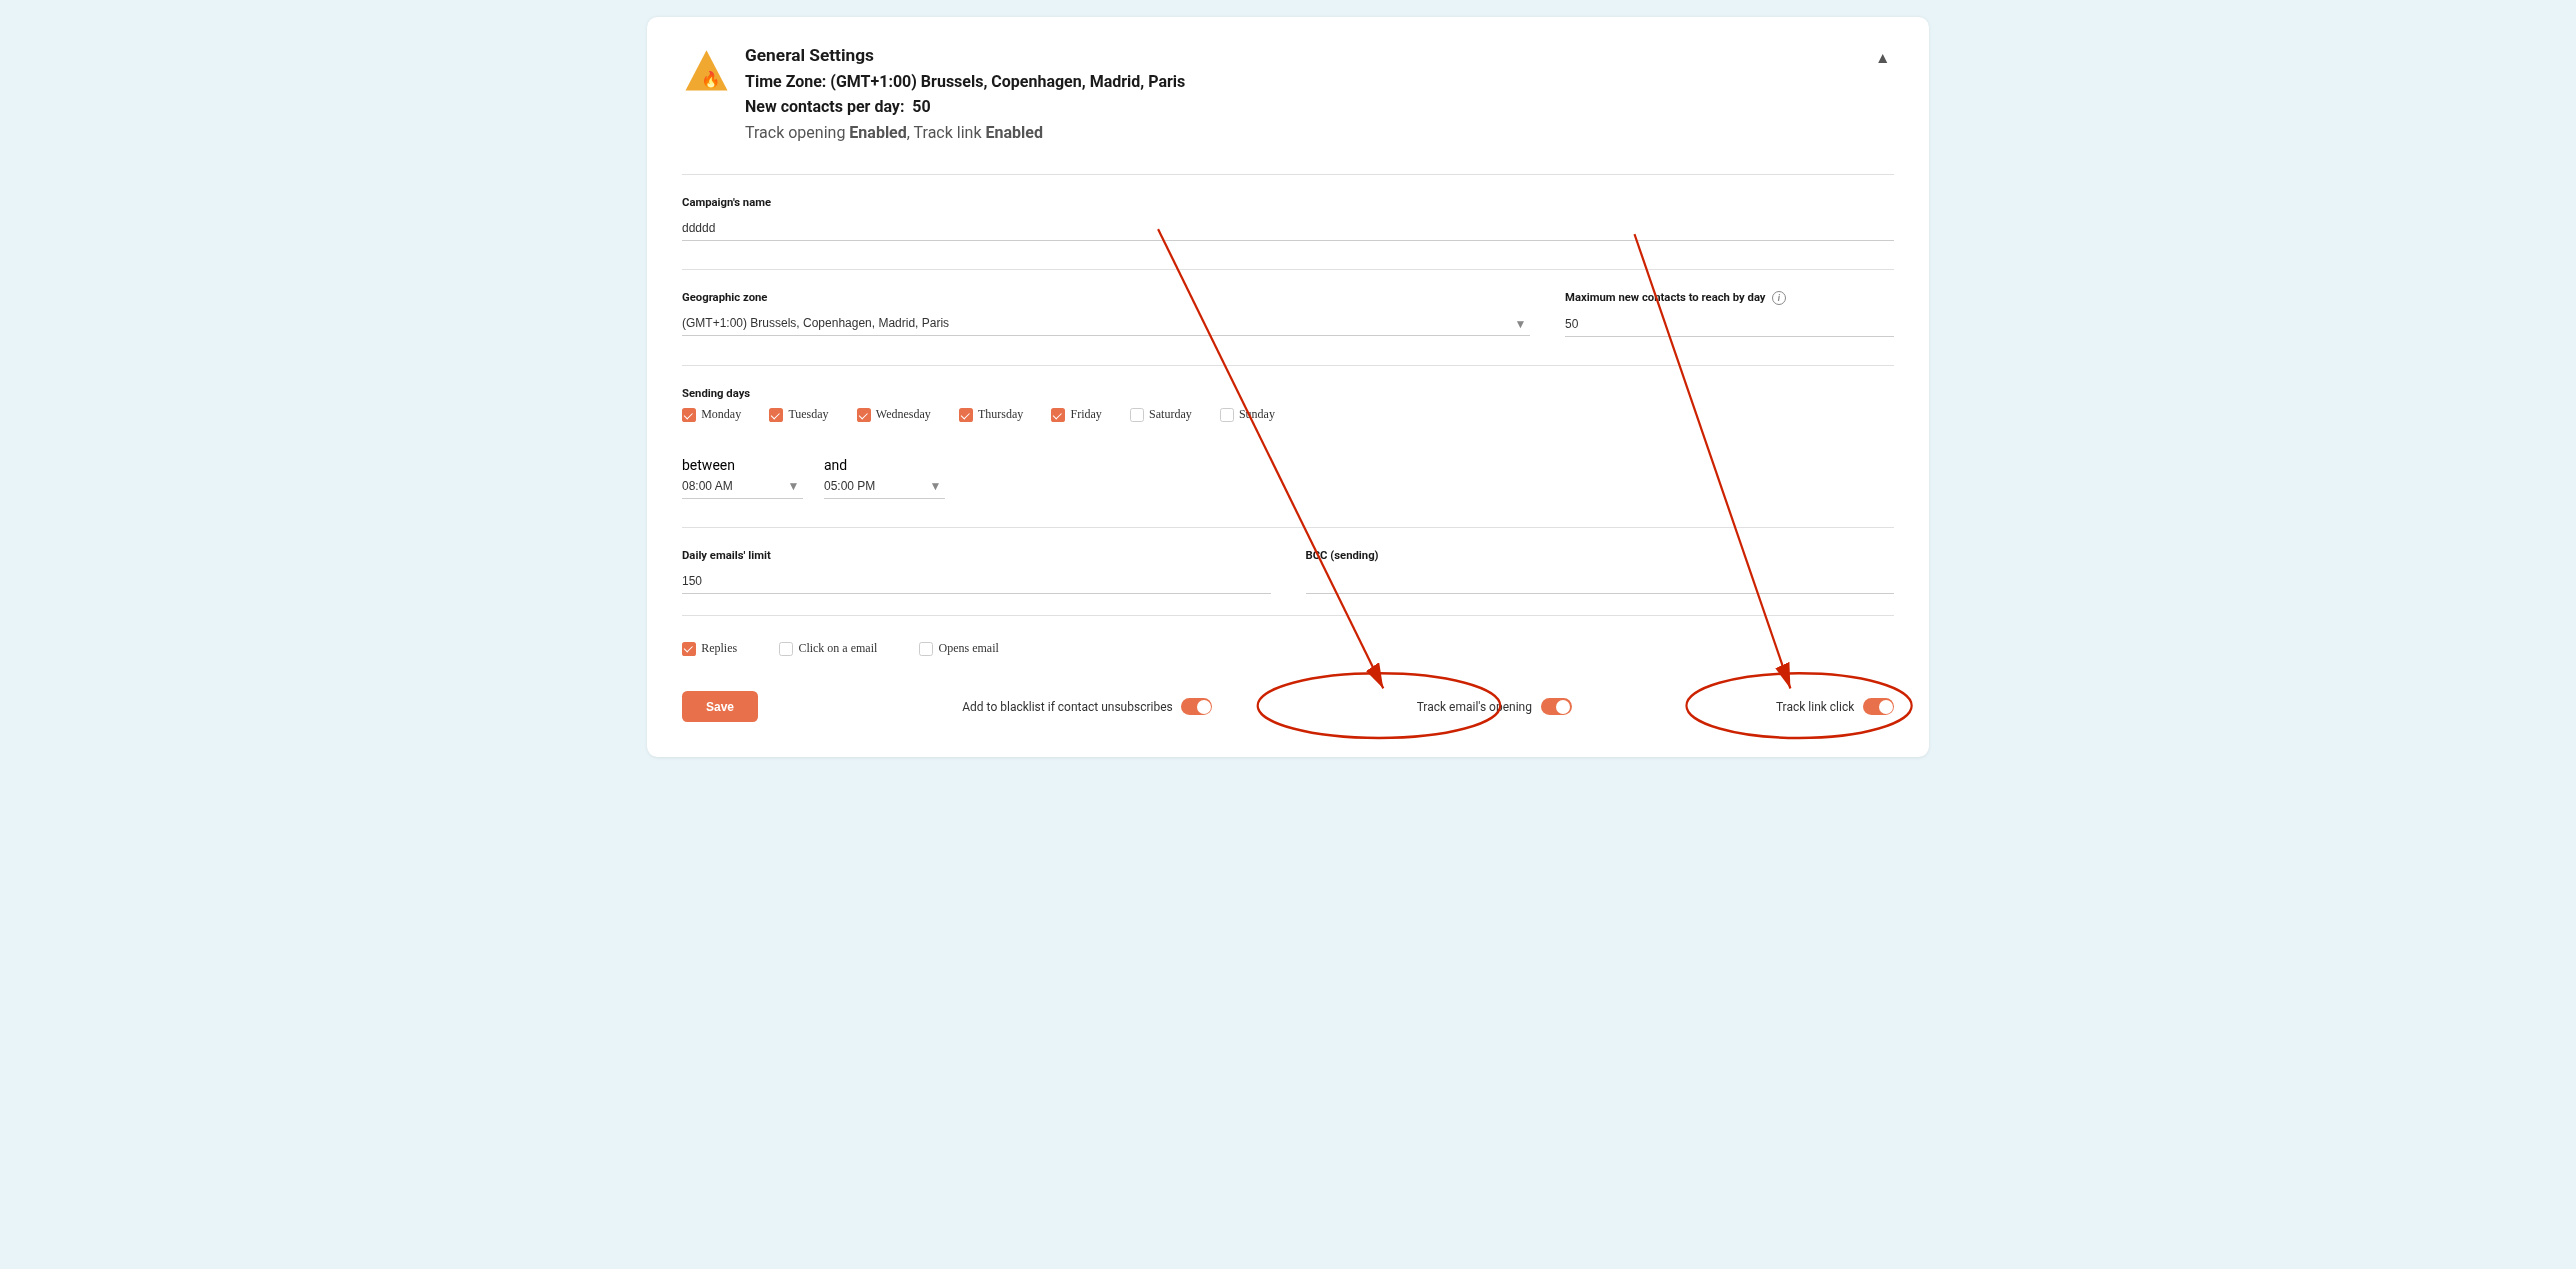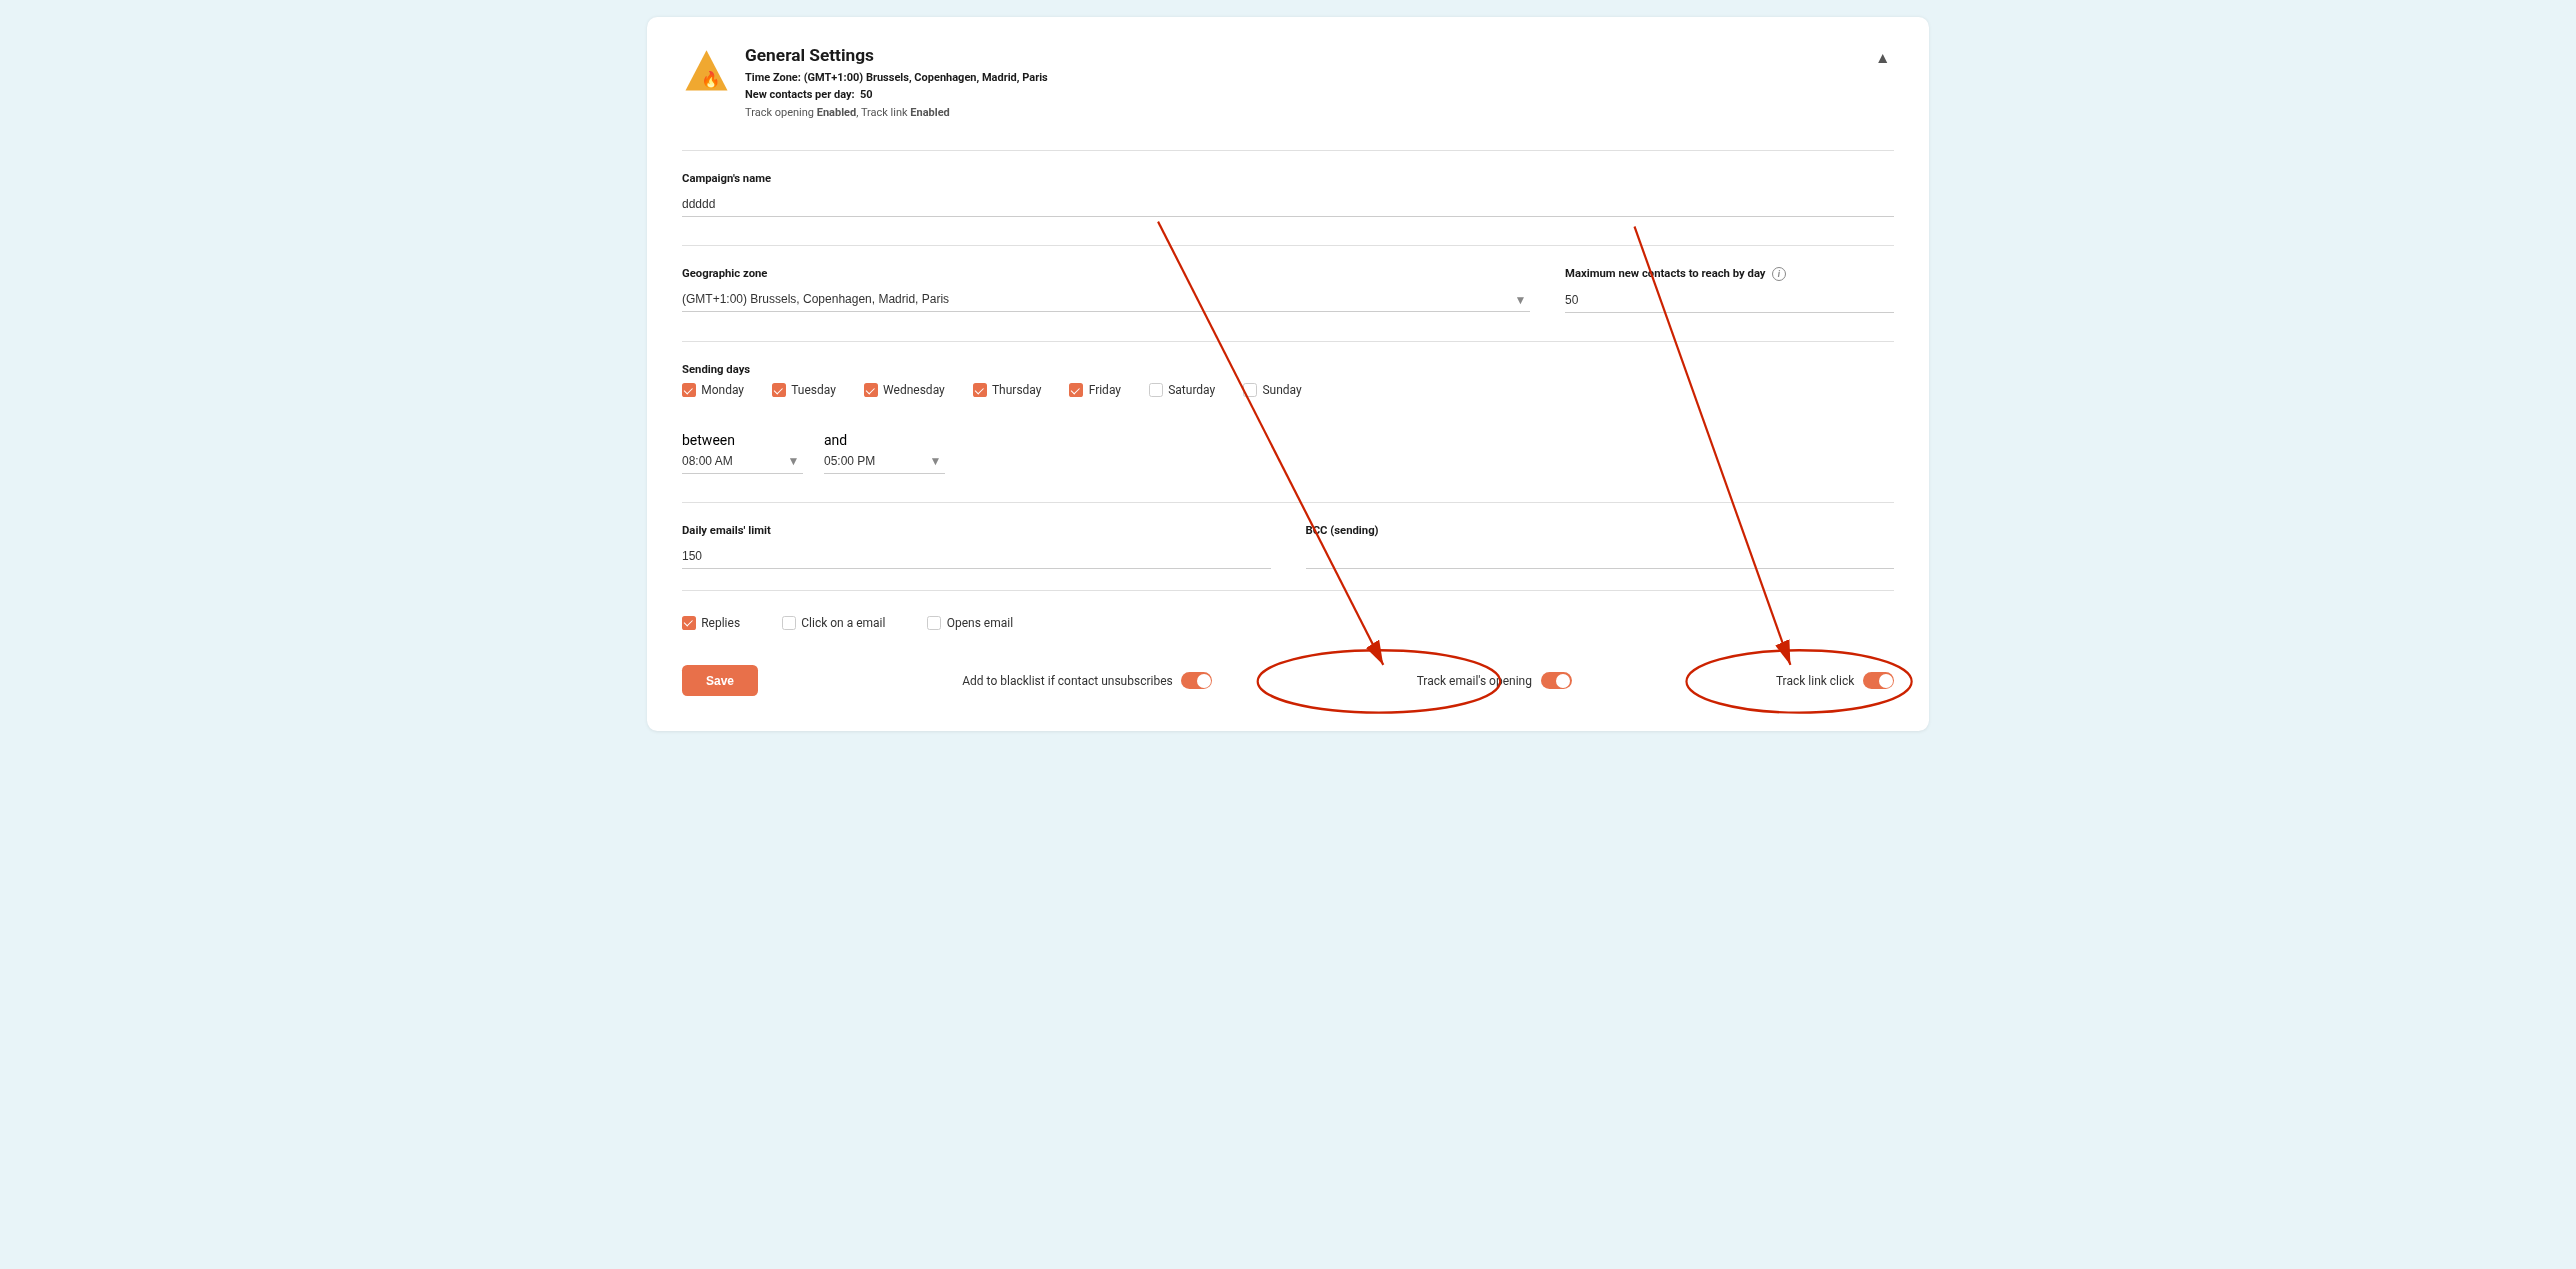--- a/index.html
+++ b/index.html
@@ -38,21 +38,21 @@
       height: 49px;
       flex-shrink: 0;
     }
     .header-info h1 {
       font-size: 17.3px;
       font-weight: 700;
       color: #1a1a1a;
       margin-bottom: 3.5px;
     }
     .header-info p {
-      font-size: 11px;
+      font-size: 16px;
       color: #555;
       line-height: 1.6;
     }
     .header-info p span {
       font-weight: 700;
       color: #1a1a1a;
     }
     .collapse-btn {
       background: none;
       border: none;
@@ -127,20 +127,21 @@
       flex-wrap: wrap;
       margin-top: 7px;
     }
     .day-item {
       display: flex;
       align-items: flex-end;
       gap: 5.2px;
       font-size: 12px;
       color: #333;
       cursor: pointer;
+      font-family: Liberation Serif, serif;
     }
     .checkbox-orange {
       width: 14px;
       height: 14px;
       border-radius: 2.6px;
       background: #e8704a;
       display: inline-flex;
       align-items: center;
       justify-content: center;
       flex-shrink: 0;

